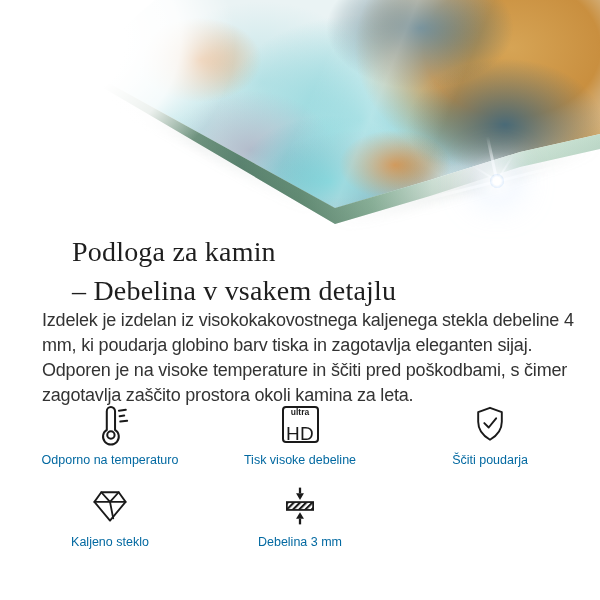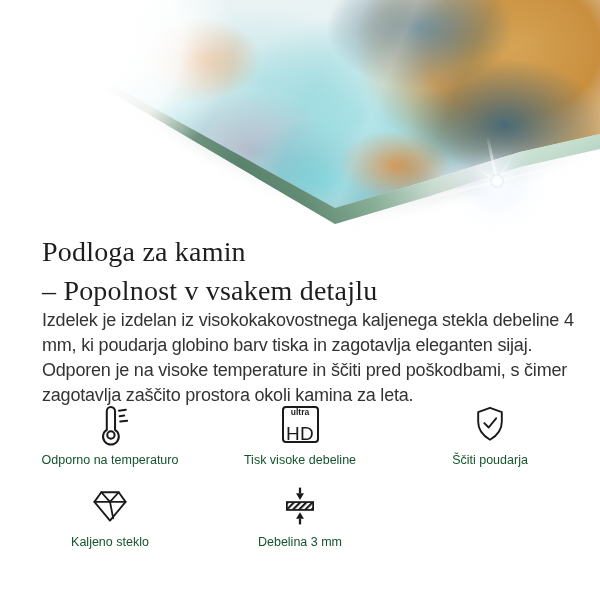--- a/index.html
+++ b/index.html
@@ -78,37 +78,37 @@
     background: radial-gradient(circle, #ffffff 0%, rgba(255,255,255,0.95) 40%, rgba(195,222,255,0.45) 70%, rgba(195,222,255,0) 100%);
     box-shadow: 0 0 16px 7px rgba(255,255,255,0.95), 0 0 34px 16px rgba(205,228,255,0.40);
   }
 
   
   .title {
     position: absolute; left: 42px; top: 232px; margin: 0;
     font-family: "Liberation Serif", serif; font-weight: 400;
     font-size: 28px; line-height: 39px; color: #1e1e1e; letter-spacing: 0.2px;
   }
-  .title span { display: block; }
+  .title span { display: block; margin-left: 30px; }
 
   .desc {
     position: absolute; left: 42px; top: 308px; width: 536px; margin: 0;
     font-size: 18px; line-height: 25px; color: #333333; letter-spacing: -0.2px;
     hyphens: auto;
   }
 
   
   .features {
     position: absolute; left: 15px; top: 402px; width: 570px;
     display: grid; grid-template-columns: repeat(3, 1fr); row-gap: 16px;
   }
   .feature { display: flex; flex-direction: column; align-items: center; }
   .icon-wrap { height: 44px; display: flex; align-items: center; justify-content: center; }
   .feature .label {
-    margin-top: 6px; font-size: 12.5px; line-height: 16px; color: #14532d; text-align: center;
+    margin-top: 6px; font-size: 12.5px; line-height: 16px; color: #0369a1; text-align: center;
   }
   .feature svg { display: block; }
 
   .uhd-box {
     width: 33px; height: 33px; border: 2.5px solid #1a1a1a; border-radius: 4px;
     display: flex; flex-direction: column; align-items: center; justify-content: space-between;
     color: #1a1a1a;
   }
   .uhd-top { font-size: 8.5px; line-height: 9px; font-weight: 700; }
   .uhd-bottom { font-size: 19px; line-height: 14px; font-weight: 400; letter-spacing: 0.3px; }
@@ -126,21 +126,21 @@
     <div class="ray ray-main"></div>
     <div class="ray ray-cross"></div>
     <div class="ray ray-d1"></div>
     <div class="ray ray-d2"></div>
     <div class="core"></div>
   </div>
 </div>
 
 <h1 class="title">
   <span>Podloga za kamin</span>
-  <span>– Popolnost v vsakem detajlu</span>
+  <span>– Debelina v vsakem detajlu</span>
 </h1>
 
 <p class="desc">Izdelek je izdelan iz visokokakovostnega kaljenega stekla debeline 4 mm, ki poudarja globino barv tiska in zagotavlja eleganten sijaj. Odporen je na visoke temperature in ščiti pred poškodbami, s čimer zagotavlja zaščito prostora okoli kamina za leta.</p>
 
 <div class="features">
 
   <div class="feature">
     <div class="icon-wrap">
       <svg width="44" height="44" viewBox="0 0 48 48" fill="none" stroke="#1a1a1a" stroke-width="2.2" stroke-linecap="round">
         <path d="M20.5 30.5 V10 a4.5 4.5 0 0 1 9 0 v20.5 a8.6 8.6 0 1 1 -9 0 Z"></path>

